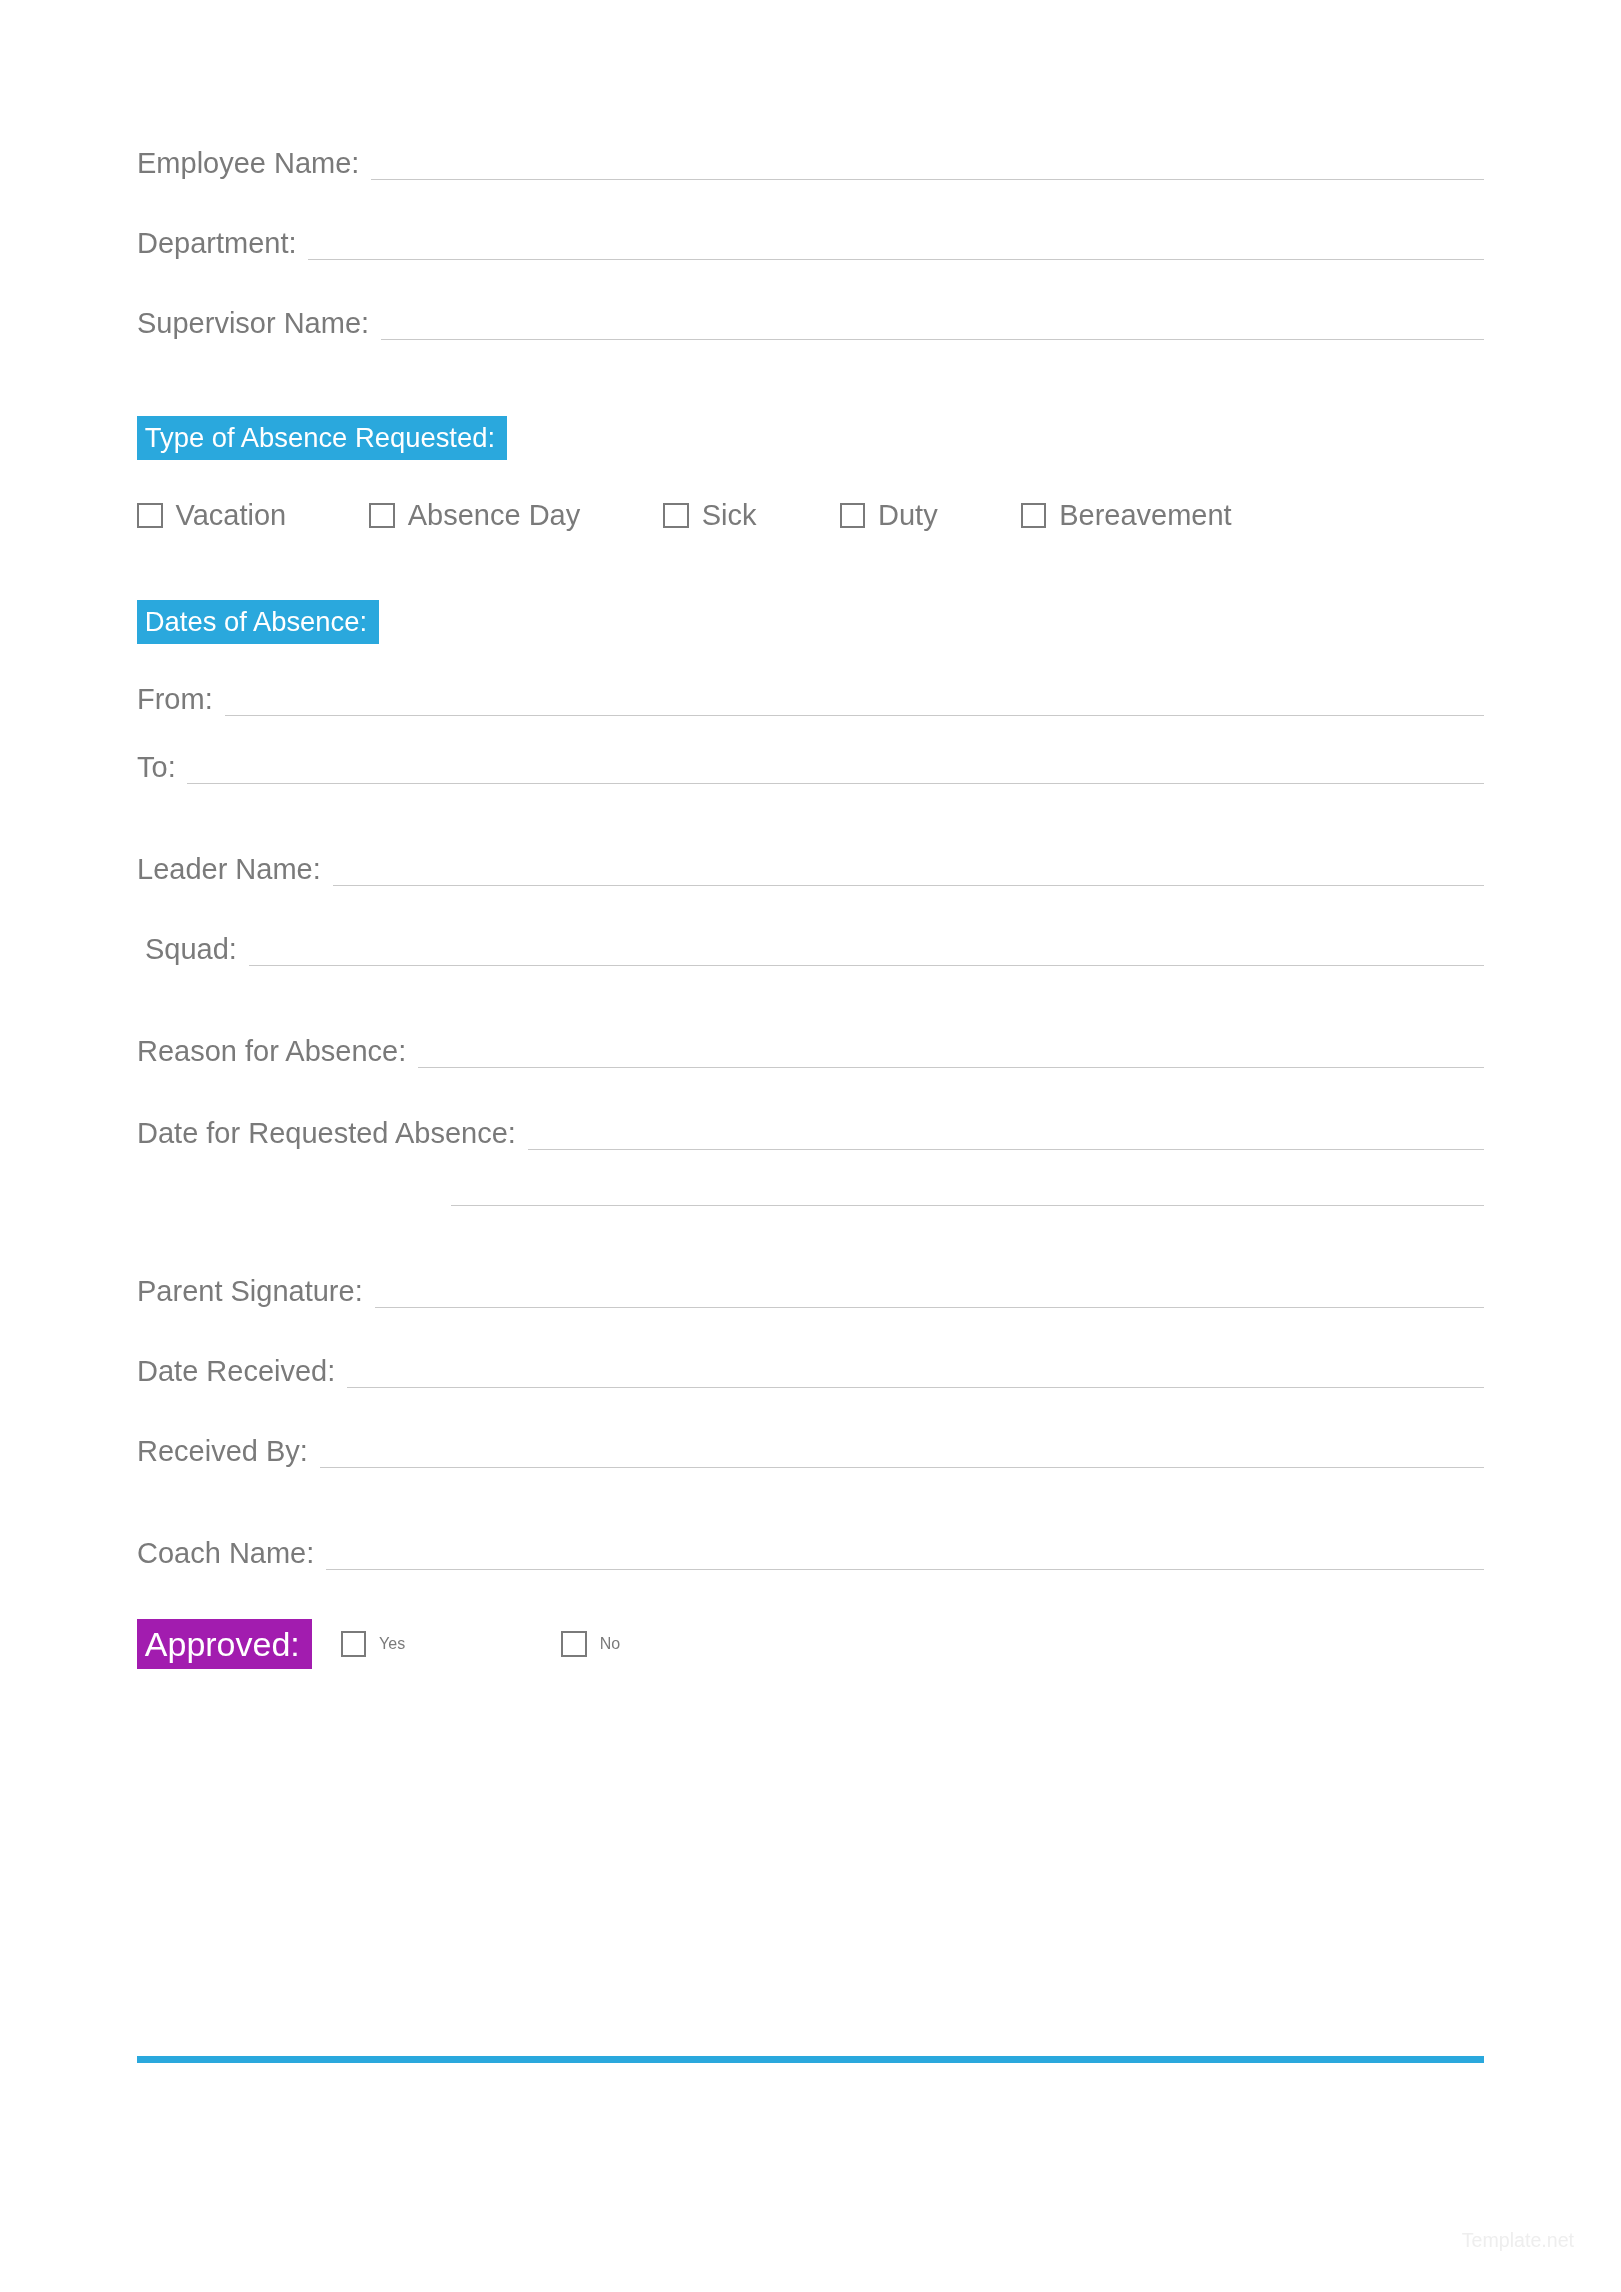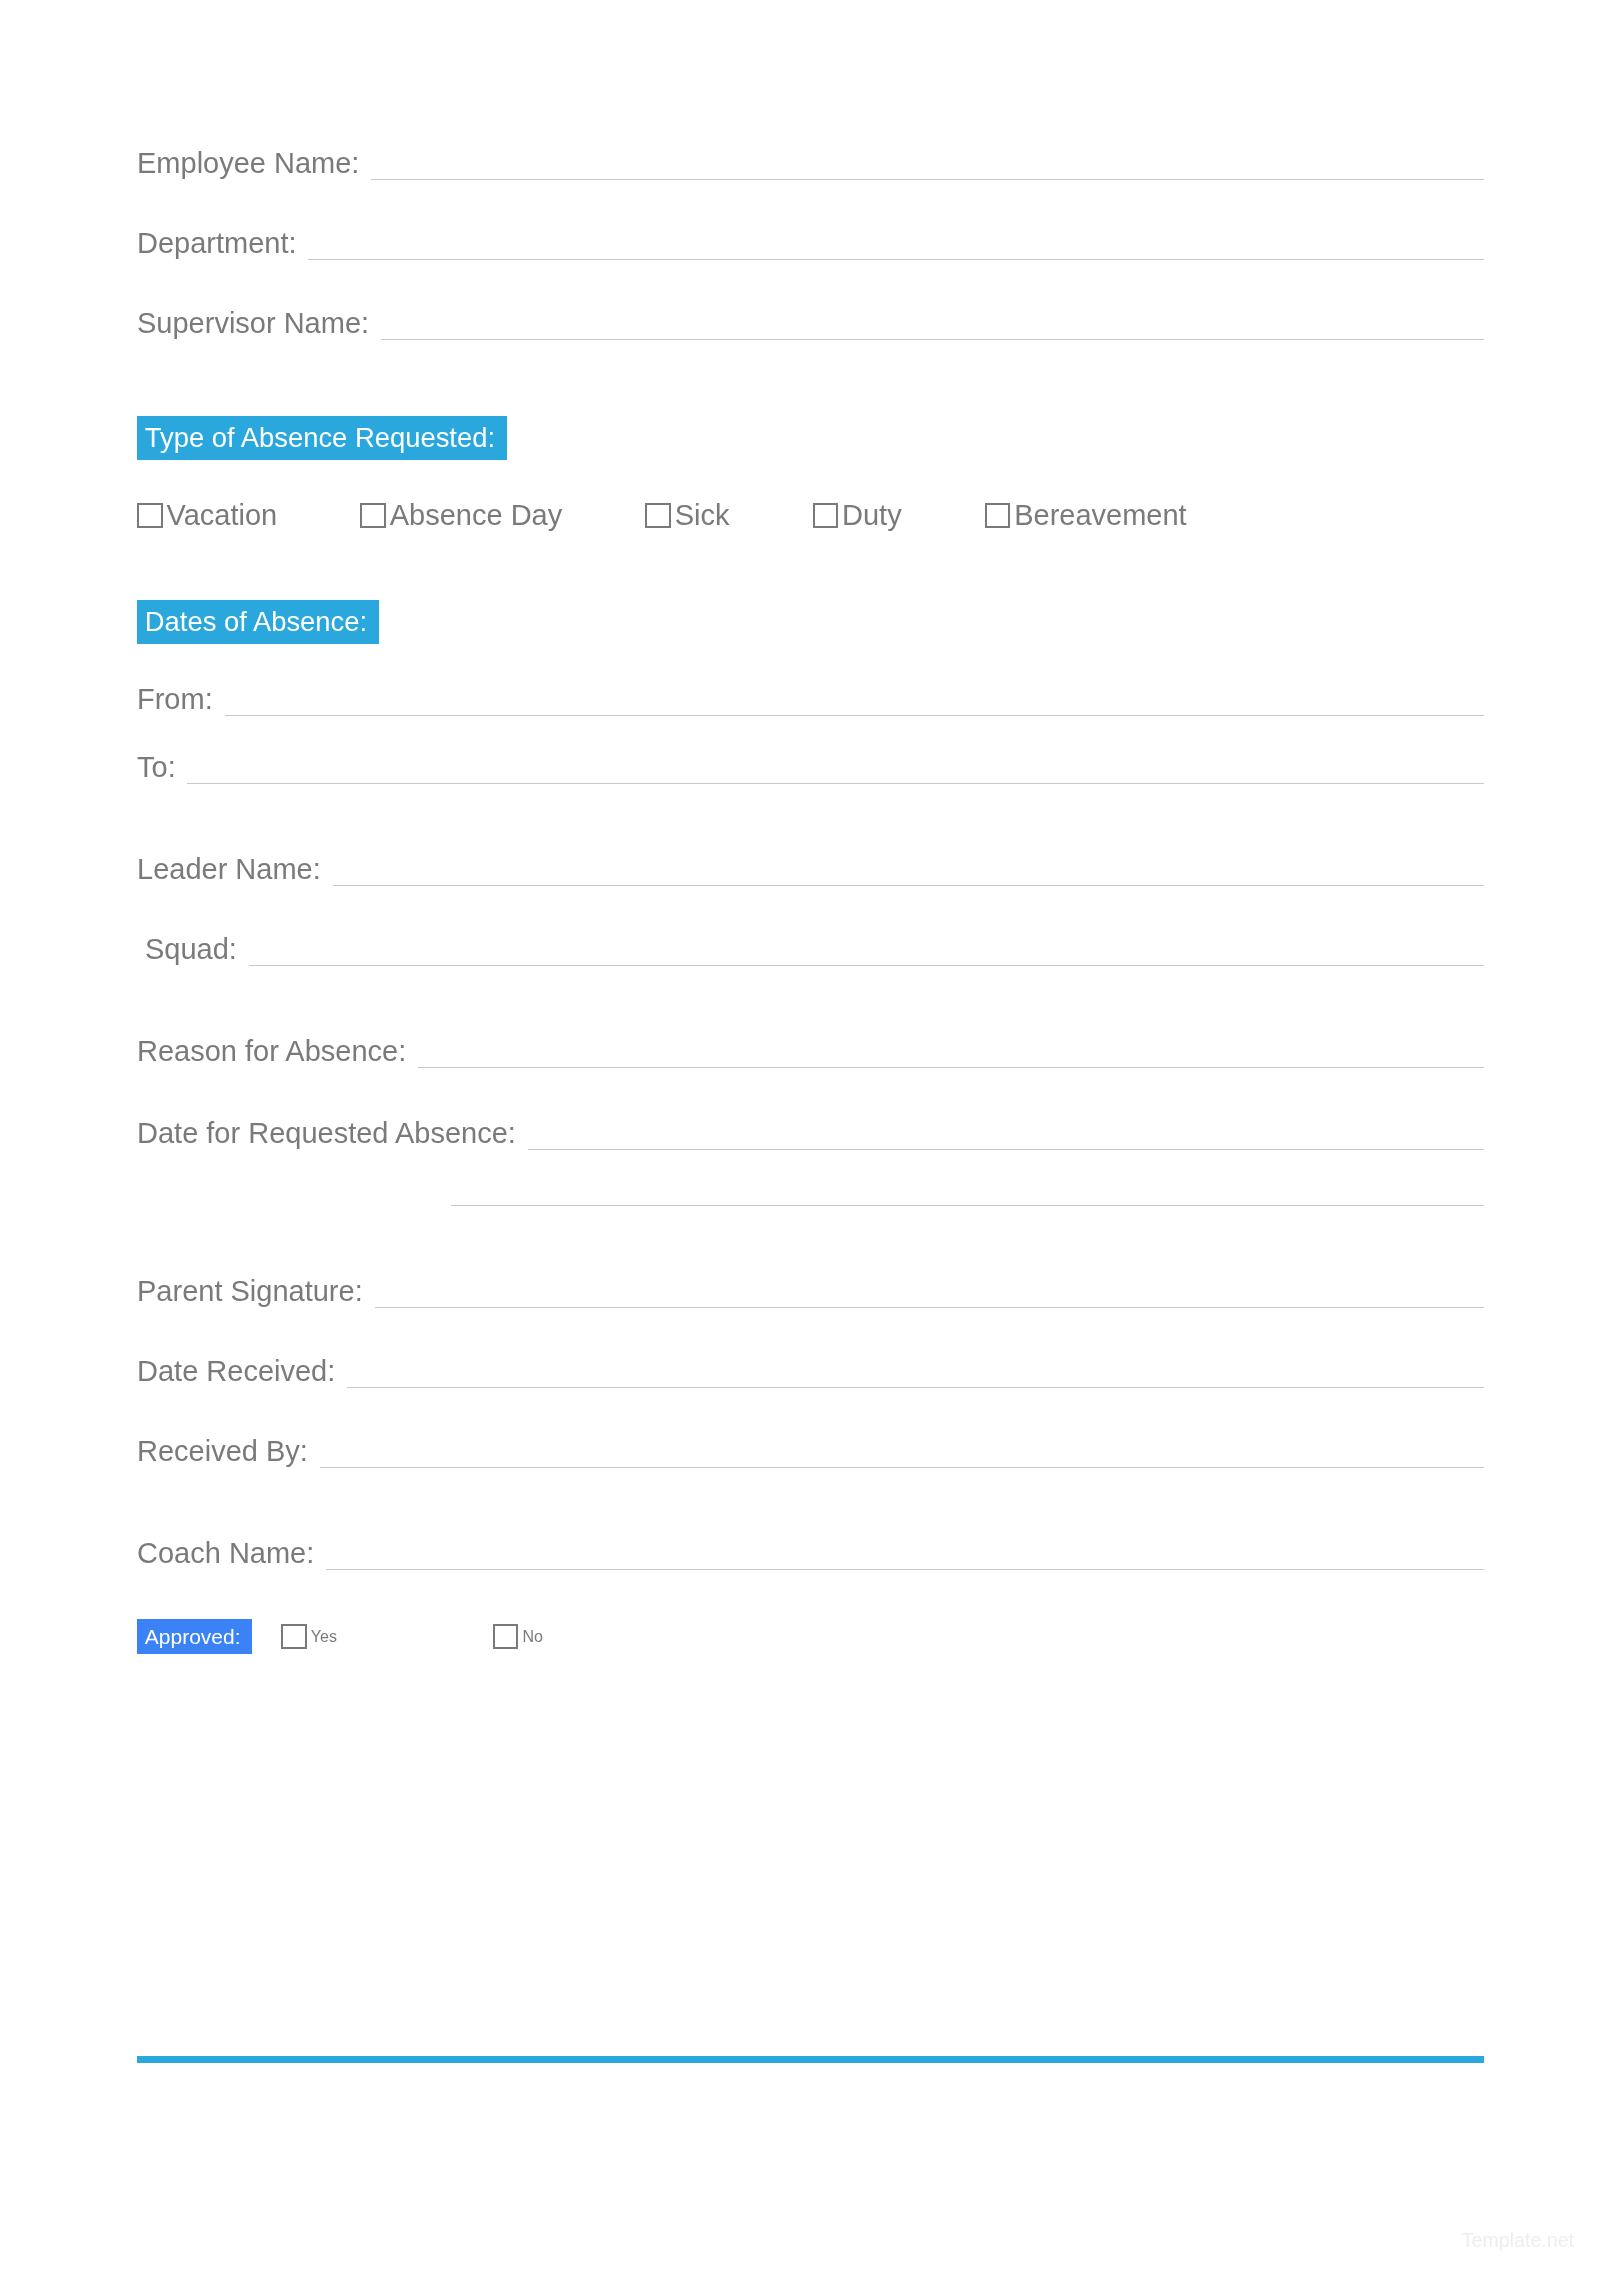--- a/index.html
+++ b/index.html
@@ -54,21 +54,21 @@
     display: flex;
     align-items: center;
     font-size: 29px;
     color: #7a7a7a;
     gap: 83px;
     margin-bottom: 39px;
   }
   .check-item {
     display: flex;
     align-items: center;
-    gap: 4px;
+    gap: 13px;
   }
   .box {
     display: inline-block;
     width: 25.5px;
     height: 25.5px;
     border: 2px solid #7a7a7a;
   }
   .extra-line {
     margin-left: 314px;
     border-bottom: 1px solid #c9c9c9;
@@ -77,23 +77,23 @@
     margin-top: -3.9px;
   }
   .approved-row {
     display: flex;
     align-items: center;
     gap: 29px;
     margin-top: 49px;
     margin-bottom: 39px;
   }
   .approved-tag {
-    background: #3b82f6;
+    background: #a21caf;
     color: #ffffff;
-    font-size: 21px;
+    font-size: 34px;
     padding: 5.9px 11.8px 5.9px 7.8px;
   }
   .approved-row .check-item { margin-right: 127px; }
   .bottom-bar {
     position: absolute;
     left: 137px;
     right: 137px;
     bottom: 230px;
     height: 6.9px;
     background: #2aa8dd;

